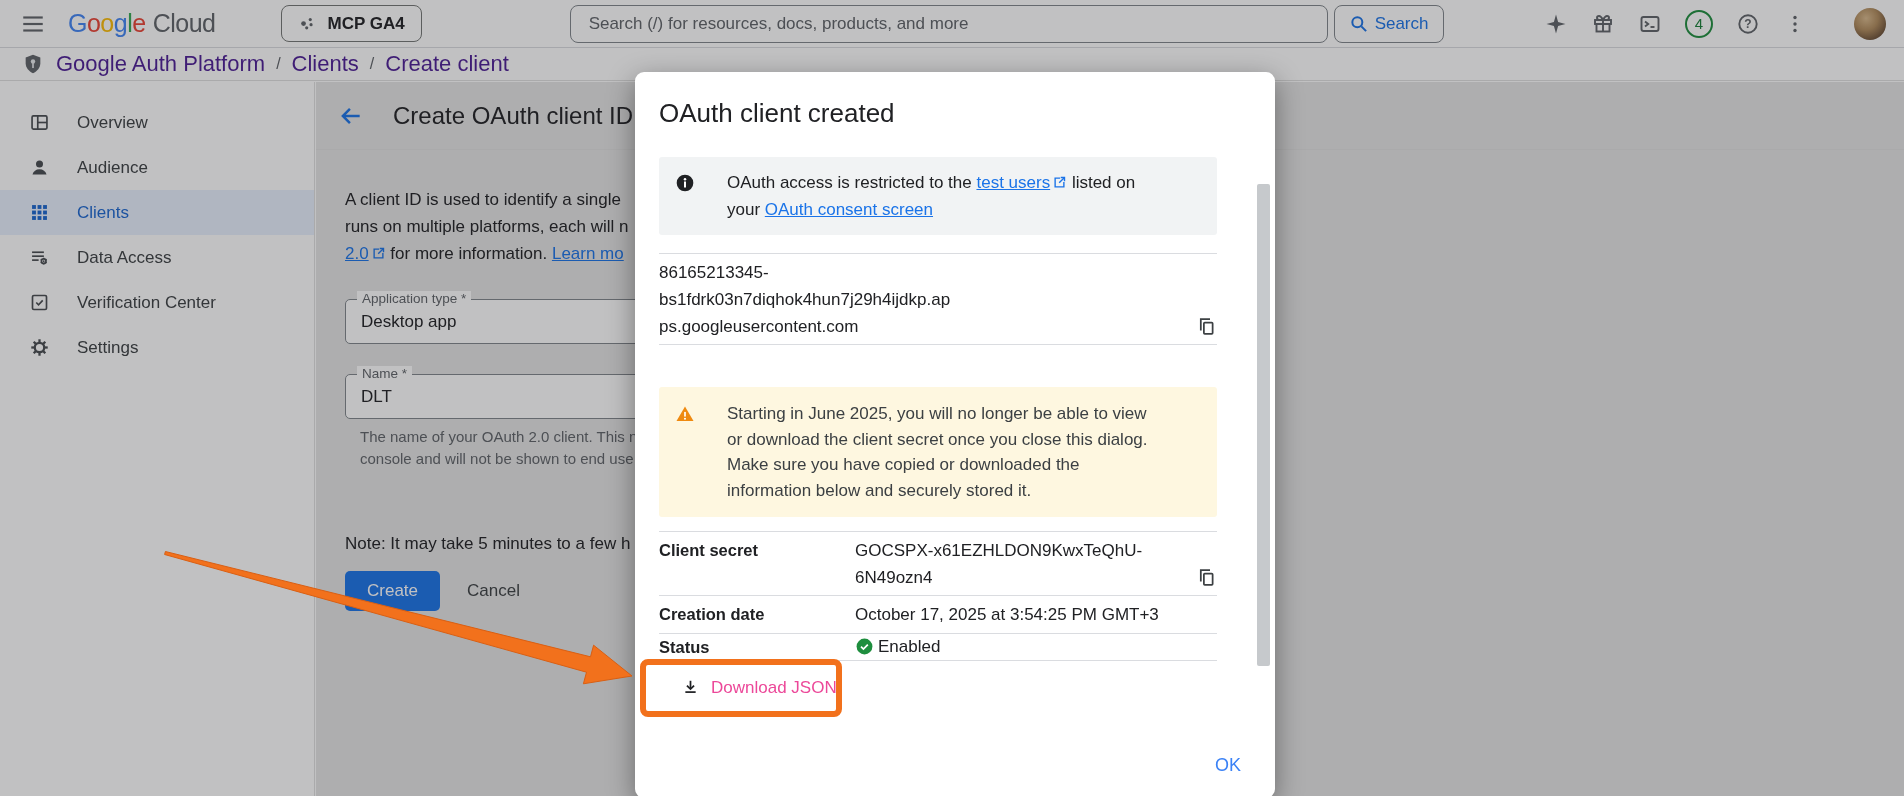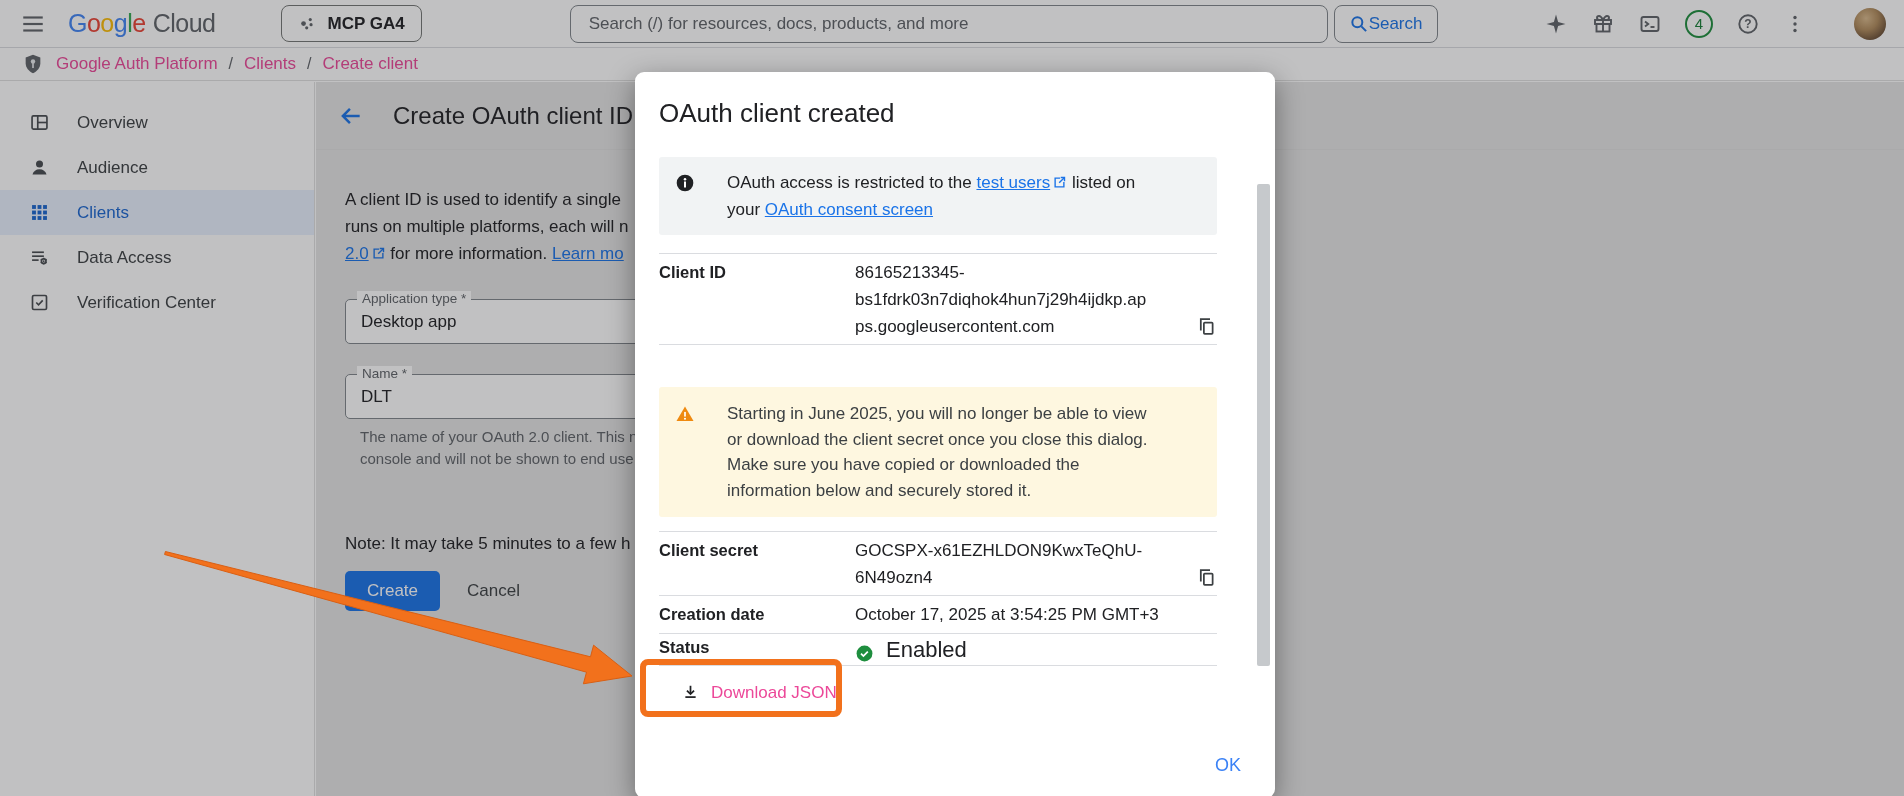--- a/index.html
+++ b/index.html
@@ -12,34 +12,34 @@
             border-bottom:1px solid #dadce0; display:flex; align-items:center; padding:0 14px; z-index:1; }
   .hamburger { width:26px; height:26px; margin:0 10px 0 6px; cursor:pointer; }
   .logo { display:flex; align-items:baseline; font-size:25px; letter-spacing:-0.5px; margin-left:12px; }
   .logo .cloud { color:#5f6368; margin-left:7px; }
   .proj-btn { display:flex; align-items:center; gap:10px; height:37px; margin-left:66px; padding:0 16px;
               border:1px solid #747775; border-radius:8px; color:#202124; font-size:17px; font-weight:bold; background:#fff; cursor:pointer; }
   .search-wrap { display:flex; align-items:center; margin-left:148px; }
   .search-input { width:758px; height:38px; border:1px solid #80868b; border-radius:8px; background:#fff;
                   font-size:17px; color:#202124; padding:0 18px; font-family:"Liberation Sans",sans-serif; }
   .search-input::placeholder { color:#5f6368; }
-  .search-btn { display:flex; align-items:center; height:38px; padding:0 14px; margin-left:6px;
+  .search-btn { display:flex; align-items:center; gap:6px; height:38px; padding:0 14px; margin-left:6px;
                 border:1px solid #80868b; border-radius:8px; background:#fff; color:#1a73e8; font-size:17px; cursor:pointer; }
   .tb-icons { display:flex; align-items:center; gap:23px; margin-left:auto; margin-right:4px; }
   .tb-ic { width:24px; height:24px; display:block; cursor:pointer; }
   .num-badge { width:28px; height:28px; border:2px solid #1e8e3e; border-radius:50%; color:#188038;
                font-size:15px; display:flex; align-items:center; justify-content:center; cursor:pointer; }
   .avatar { width:32px; height:32px; border-radius:50%; margin-left:24px;
             background:radial-gradient(circle at 38% 32%, #d9b98c 0%, #b08b5c 40%, #6e5238 75%, #4e3a28 100%); cursor:pointer; }
 
   
   .crumbbar { position:absolute; left:0; top:48px; width:100%; height:33px; background:#fff;
               border-bottom:1px solid #e0e0e0; display:flex; align-items:center; padding:0 22px; z-index:1; }
   .crumbbar .shield { width:22px; height:22px; margin-right:12px; }
-  .crumb { color:#ec4899; font-size:17px; }
+  .crumb { color:#4c1d95; font-size:22px; }
   .crumb-sep { color:#5f6368; font-size:16px; margin:0 11px; }
 
   
   .sidebar { position:absolute; left:0; top:82px; width:315px; bottom:0; background:#fff;
              border-right:1px solid #e0e0e0; padding-top:18px; z-index:1; }
   .side-item { height:45px; display:flex; align-items:center; padding-left:29px; gap:27px;
                color:#3c4043; font-size:17px; cursor:pointer; }
   .side-item svg { flex:0 0 auto; }
   .side-item.selected { background:#e8f0fe; color:#1a66d0; }
 
@@ -78,21 +78,21 @@
   .kv-label { width:196px; flex:0 0 aupx; flex-shrink:0; font-weight:bold; font-size:16.5px; color:#202124; line-height:27px; }
   .kv-val { flex:1; font-size:17px; color:#202124; line-height:27px; }
   .kv-copy { align-self:flex-end; width:21px; height:21px; flex:0 0 auto; cursor:pointer; margin-bottom:3px; }
   .sec-clientid { margin-top:18px; border-top:1px solid #dadce0; border-bottom:1px solid #dadce0; }
   .warnbox { margin-top:42px; background:#fef7e0; border-radius:3px; padding:14px 16px; display:flex; }
   .warn-ic { width:20px; height:20px; flex:0 0 auto; margin-top:3px; }
   .warn-text { margin-left:32px; font-size:17px; color:#3c4043; line-height:25.5px; }
   .sec-secret { margin-top:14px; border-top:1px solid #dadce0; }
   .sec-date { border-top:1px solid #dadce0; padding:5px 0; }
   .sec-status { border-top:1px solid #dadce0; padding:3px 0 2px; }
-  .status-val { display:flex; align-items:flex-end; gap:12px; font-size:22px; color:#202124; }
+  .status-val { display:flex; align-items:flex-start; gap:4px; font-size:17px; color:#202124; }
   .check-ic { width:19px; height:19px; }
   .dl-row { border-top:1px solid #dadce0; height:54px; display:flex; align-items:center; }
   .dl-btn { display:flex; align-items:center; gap:11px; background:none; border:none; padding:8px 14px 8px 22px;
             font-size:17px; color:#ec4899; cursor:pointer; font-family:"Liberation Sans",sans-serif; }
   .ok-btn { position:absolute; right:34px; bottom:22px; background:none; border:none; color:#3b82f6;
             font-size:18px; font-weight:normal; cursor:pointer; font-family:"Liberation Sans",sans-serif; }
   .dlg-scroll { position:absolute; right:5px; top:112px; width:13px; height:482px; background:#c6c9cc; border-radius:2px; cursor:pointer; }
 
   
   .anno-rect { position:absolute; left:640px; top:659px; width:202px; height:58px; border:6px solid #f2711c;
@@ -250,20 +250,39 @@
       </svg>
       <span>Data Access</span>
     </div>
     <div class="side-item">
       <svg width="21" height="21" viewBox="0 0 24 24">
         <rect x="4" y="4" width="16" height="16" rx="1.5" stroke="#474b4f" stroke-width="1.9" fill="none"></rect>
         <path d="M8.3 12l2.6 2.6 4.8-5" stroke="#474b4f" stroke-width="1.9" fill="none"></path>
       </svg>
       <span>Verification Center</span>
     </div>
+    <div class="side-item">
+      <svg width="21" height="21" viewBox="0 0 24 24">
+        <g stroke="#474b4f" fill="none">
+          <circle cx="12" cy="12" r="5.4" stroke-width="2.6"></circle>
+          <g stroke-width="2.6">
+            <line x1="12" y1="2.6" x2="12" y2="6"></line>
+              <line x1="12" y1="18" x2="12" y2="21.4"></line>
+            <line x1="2.6" y1="12" x2="6" y2="12"></line>
+              <line x1="18" y1="12" x2="21.4" y2="12"></line>
+            <line x1="5.4" y1="5.4" x2="7.8" y2="7.8"></line>
+              <line x1="16.2" y1="16.2" x2="18.6" y2="18.6"></line>
+            <line x1="5.4" y1="18.6" x2="7.8" y2="16.2"></line>
+              <line x1="16.2" y1="7.8" x2="18.6" y2="5.4"></line>
+          </g>
+        </g>
+        <circle cx="12" cy="12" r="2.6" fill="#fff"></circle>
+      </svg>
+      <span>Settings</span>
+    </div>
   </div>
 
   <div class="main">
     <div class="main-titlerow">
       <svg class="back-btn" viewBox="0 0 24 24">
         <g stroke="#1a73e8" stroke-width="2.3" fill="none">
             <line x1="20" y1="12" x2="4.5" y2="12"></line>
             <path d="M11 5.5L4.5 12l6.5 6.5"></path>
           </g>
       </svg>
@@ -324,21 +343,20 @@
               </g>
             </svg><span> listed on</span>
         </div>
         <div>
           <span>your </span><span class="blue-link">OAuth consent screen</span>
         </div>
       </div>
     </div>
 
     <div class="kv sec-clientid">
-      <div class="kv-label">Client ID</div>
       <div class="kv-val">
         <div>86165213345-</div>
         <div>bs1fdrk03n7diqhok4hun7j29h4ijdkp.ap</div>
         <div>ps.googleusercontent.com</div>
       </div>
       <svg class="kv-copy" viewBox="0 0 24 24">
         <g stroke="#3c4043" stroke-width="2" fill="none">
             <rect x="9" y="7.5" width="10" height="13" rx="1"></rect>
             <path d="M5.5 16.5V3.5H16"></path>
           </g>

